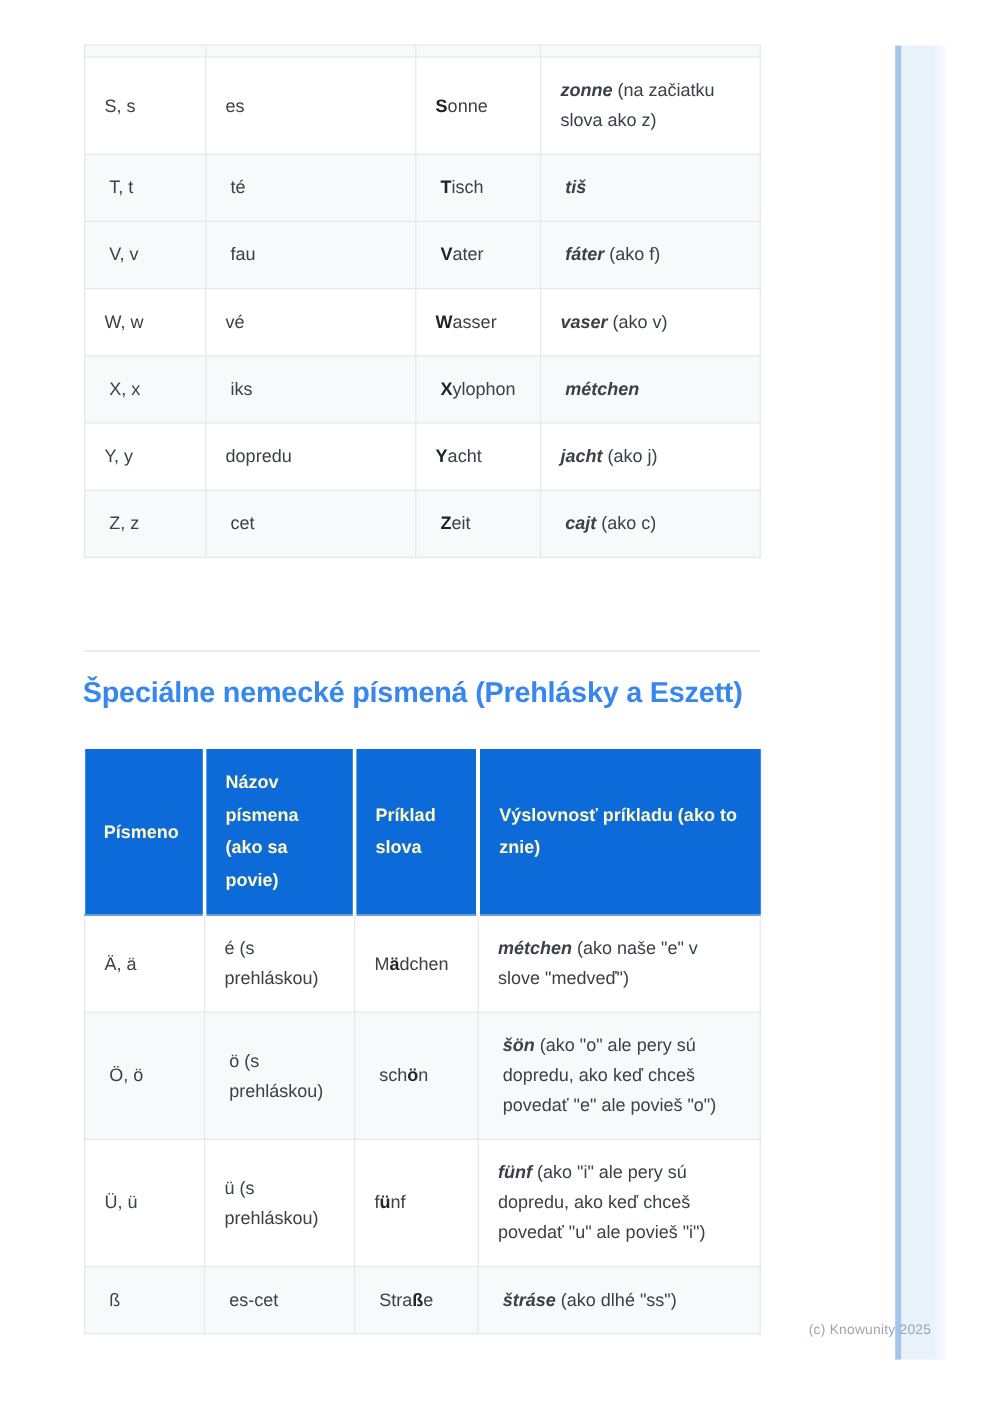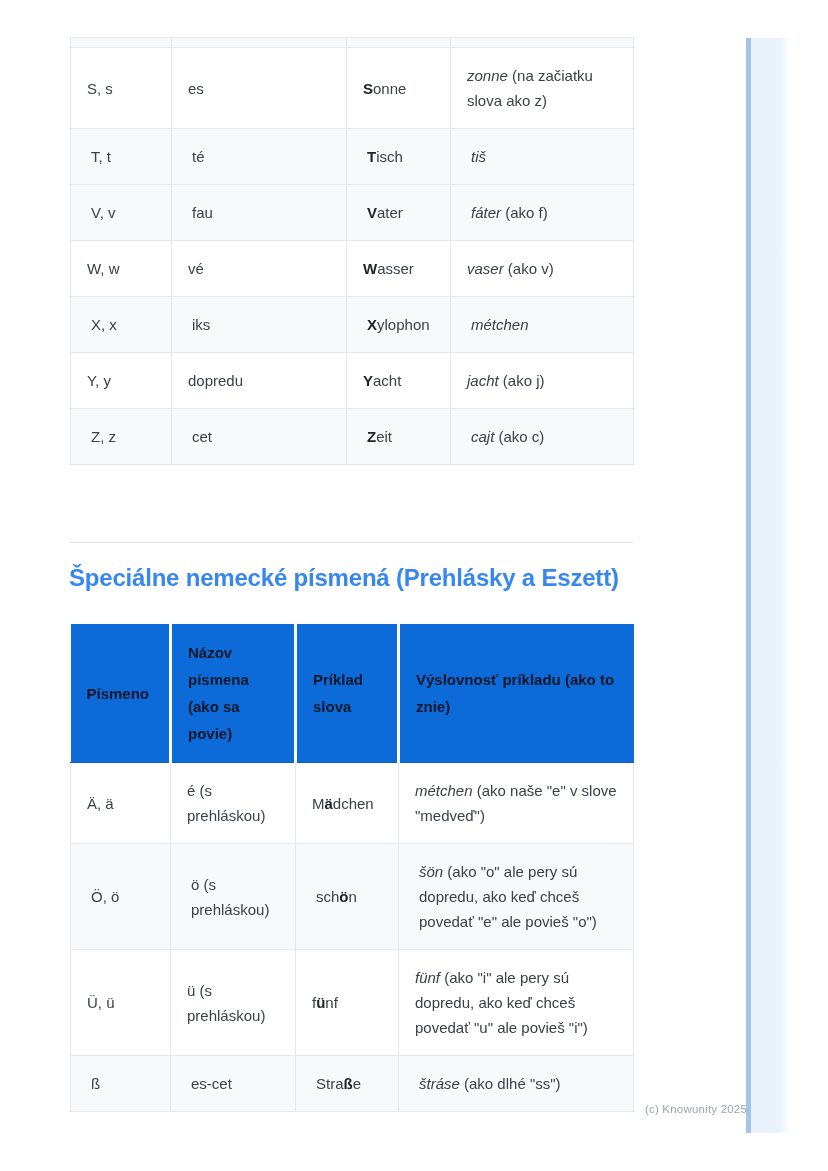--- a/index.html
+++ b/index.html
@@ -25,46 +25,46 @@
     font-size:15px;color:var(--text);
   }
   td,th{
     border:1px solid var(--table-border);
     padding:15px 16px;line-height:25px;vertical-align:middle;text-align:left;
     font-weight:400;overflow:hidden;
   }
   tr.stripe td{background:var(--row-stripe);padding-left:20px;}
   tr.sliver td{height:9px;padding:0;background:var(--row-stripe);}
   td b{font-weight:700;color:var(--bold-text);}
-  td i{font-style:italic;}
+  td i{font-style:italic;font-weight:bold;}
   .tbl-wrap{position:absolute;left:70px;}
   #alphabet-wrap{top:37px;}
   #special-wrap{top:624px;}
   #special-table th{
-    background:var(--header-blue);color:#0f172a;font-weight:600;
+    background:var(--header-blue);color:#fef9c3;font-weight:600;
     border:none;border-left:3px solid #ffffff;border-bottom:1px solid var(--header-edge);
     line-height:27px;
   }
   #special-table th:first-child{border-left:none;}
   #divider{
     position:absolute;top:542px;left:70px;width:563px;height:0;
     border:none;border-top:1px solid #dce1e7;margin:0;
   }
   #section-heading{
     position:absolute;top:563px;left:69px;width:640px;margin:0;
     font-size:24px;line-height:30px;font-weight:700;letter-spacing:-0.2px;
     color:var(--heading-blue);
   }
   #edge-strip{
     position:absolute;left:746px;top:38px;width:42px;height:1095px;
     box-sizing:border-box;border-left:5px solid var(--strip-edge);
     background:linear-gradient(to right,var(--strip-fill) 0%,var(--strip-fill) 72%,#f8fbfe 100%);
   }
   #footer-credit{
-    position:absolute;top:1101px;left:616px;width:160px;text-align:center;
+    position:absolute;top:1101px;left:616px;width:160px;text-align:right;
     font-size:11.5px;line-height:16px;color:var(--footer-gray);
     letter-spacing:0.2px;z-index:2;
   }
 </style>
 </head>
 <body>
 
 <div class="tbl-wrap" id="alphabet-wrap">
   <table id="alphabet-table">
     <colgroup>

